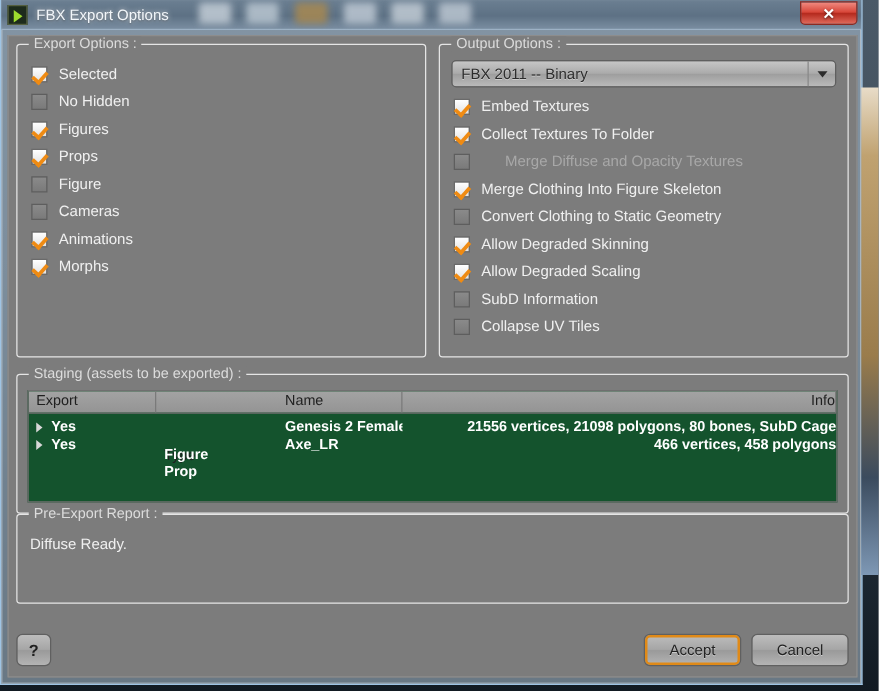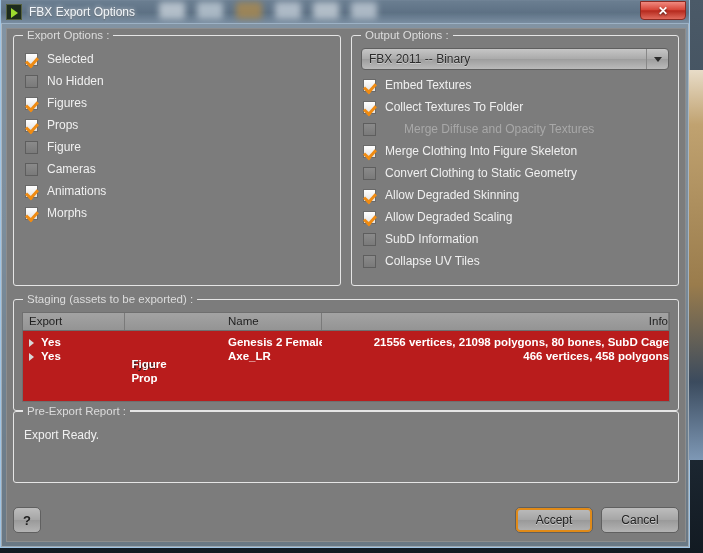--- a/index.html
+++ b/index.html
@@ -204,21 +204,21 @@
     border-left: 4px solid transparent;
     border-right: 4px solid transparent;
     border-top: 5px solid #2b2b2b;
   }
 
   
   #staging { margin-top: 13px; height: 112px; }
   #table {
     height: 90px;
     border: 1px solid #6f6f6f;
-    background: #b91c1c;
+    background: #14532d;
     overflow: hidden;
   }
   #thead {
     display: flex;
     height: 18px;
     background: linear-gradient(180deg,#a3a3a3,#949494);
     border-bottom: 1px solid #6f6f6f;
   }
   #thead .th {
     font-size: 11.5px;
@@ -420,21 +420,21 @@
             <div class="td c0"><span class="expander"></span><span>Yes</span></div>
             <div class="td c1">Prop</div>
             <div class="td c2">Axe_LR</div>
             <div class="td c3">466 vertices, 458 polygons</div>
           </div>
         </div>
       </div>
 
       <div id="report" class="group">
         <div class="glabel">Pre-Export Report :</div>
-        <div id="report-text">Export Ready.</div>
+        <div id="report-text">Diffuse Ready.</div>
       </div>
 
       <div id="footer">
         <div id="help-btn">?</div>
         <div id="footer-spacer"></div>
         <div class="footer-btn focused">Accept</div>
         <div class="footer-btn">Cancel</div>
       </div>
 
     </div>

